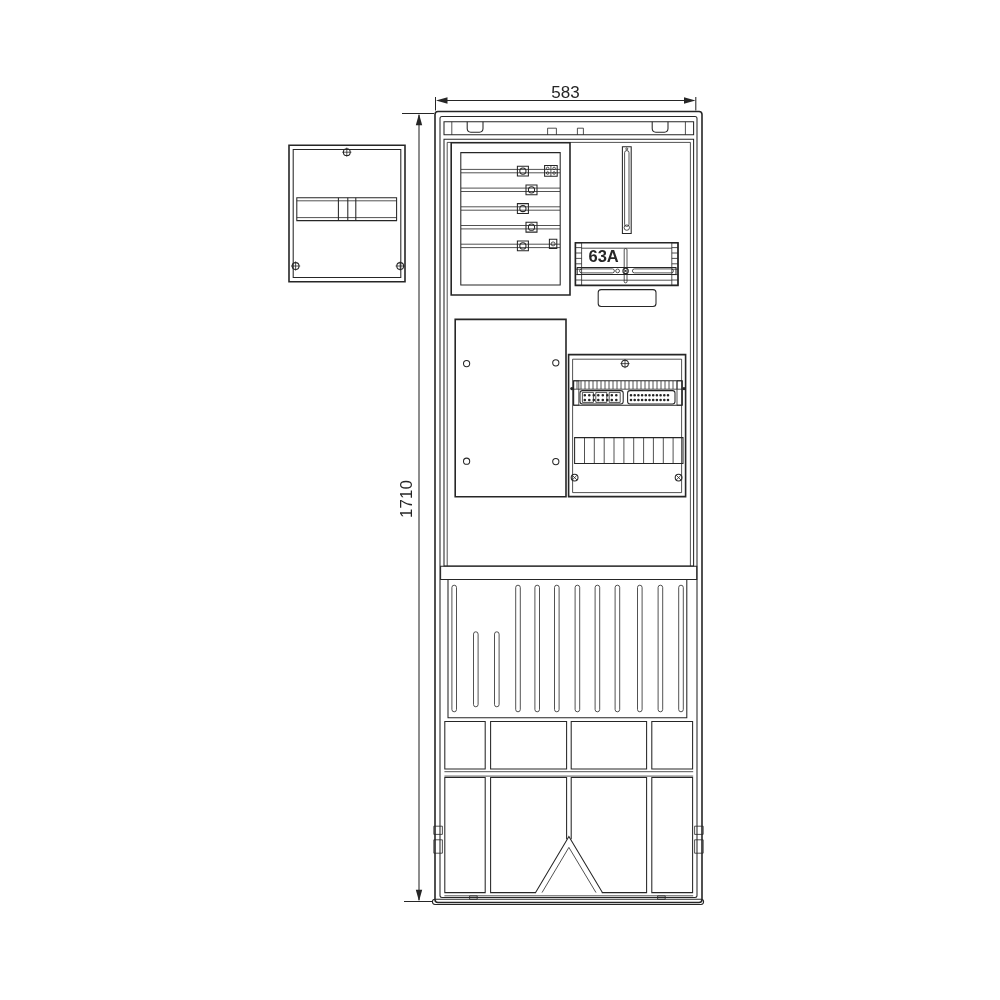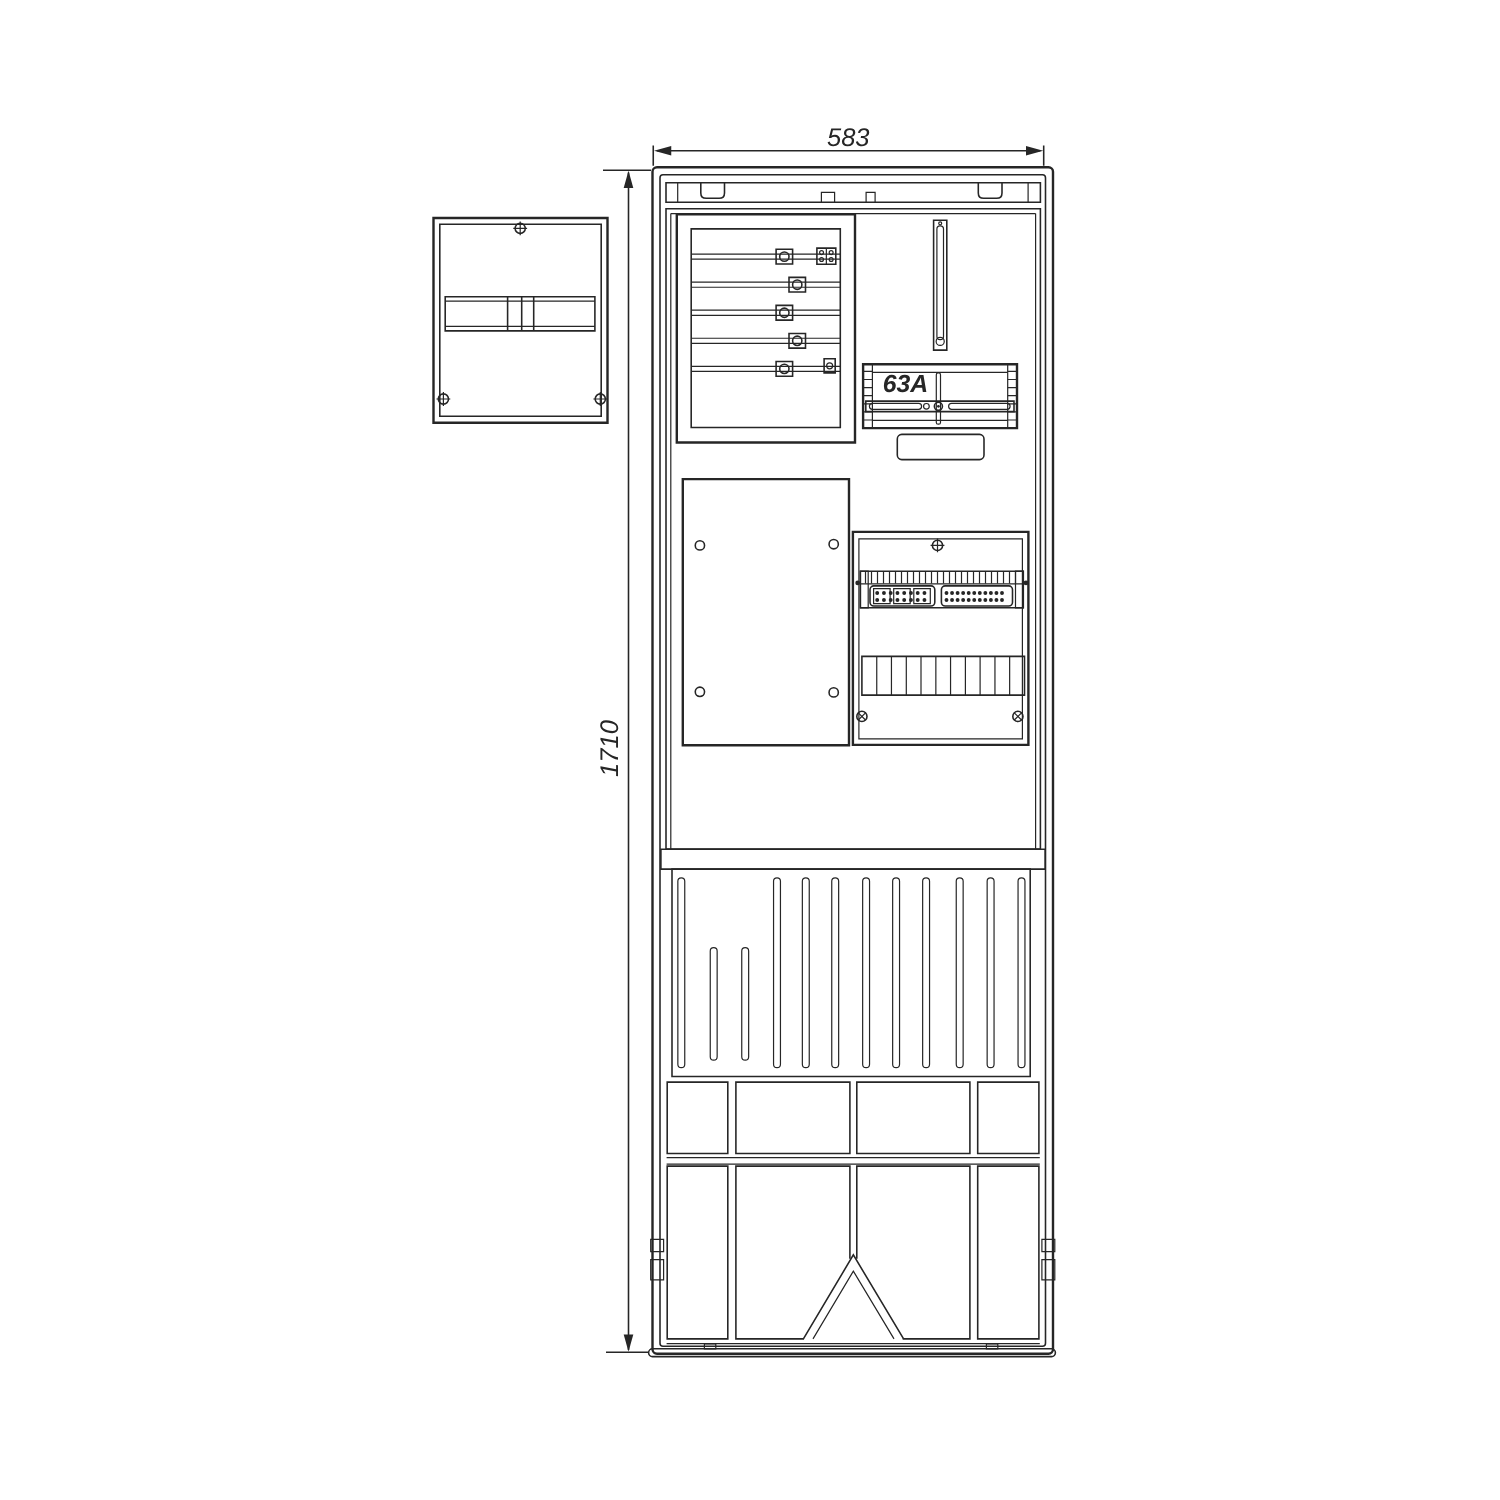--- a/index.html
+++ b/index.html
@@ -1,16 +1,16 @@
 <!DOCTYPE html>
 <html style="--line: #262626; --bg: #ffffff;"><head>
 <meta charset="utf-8">
 <style>
   html,body{margin:0;padding:0;background:#fff;}
-  #canvas{position:relative;width:1000px;height:1000px;background:var(--bg,#fff);overflow:hidden;font-style:italic;}
+  #canvas{position:relative;width:1000px;height:1000px;background:var(--bg,#fff);overflow:hidden;}
   svg{position:absolute;left:0;top:0;}
   svg *{vector-effect:non-scaling-stroke;}
   .ln{fill:none;stroke:var(--line,#262626);stroke-width:1.05;}
   .thick{stroke-width:1.6;}
   .thin{stroke-width:.8;}
   .fillb{fill:var(--line,#262626);stroke:none;}
   .dots{fill:none;stroke:var(--line,#262626);stroke-width:2.6;stroke-linecap:round;}
   text{font-family:"Liberation Sans", sans-serif;fill:var(--line,#111);}
   .dimtxt{font-size:17px;}
   .ratingtxt{font-size:16.5px;font-weight:bold;}

